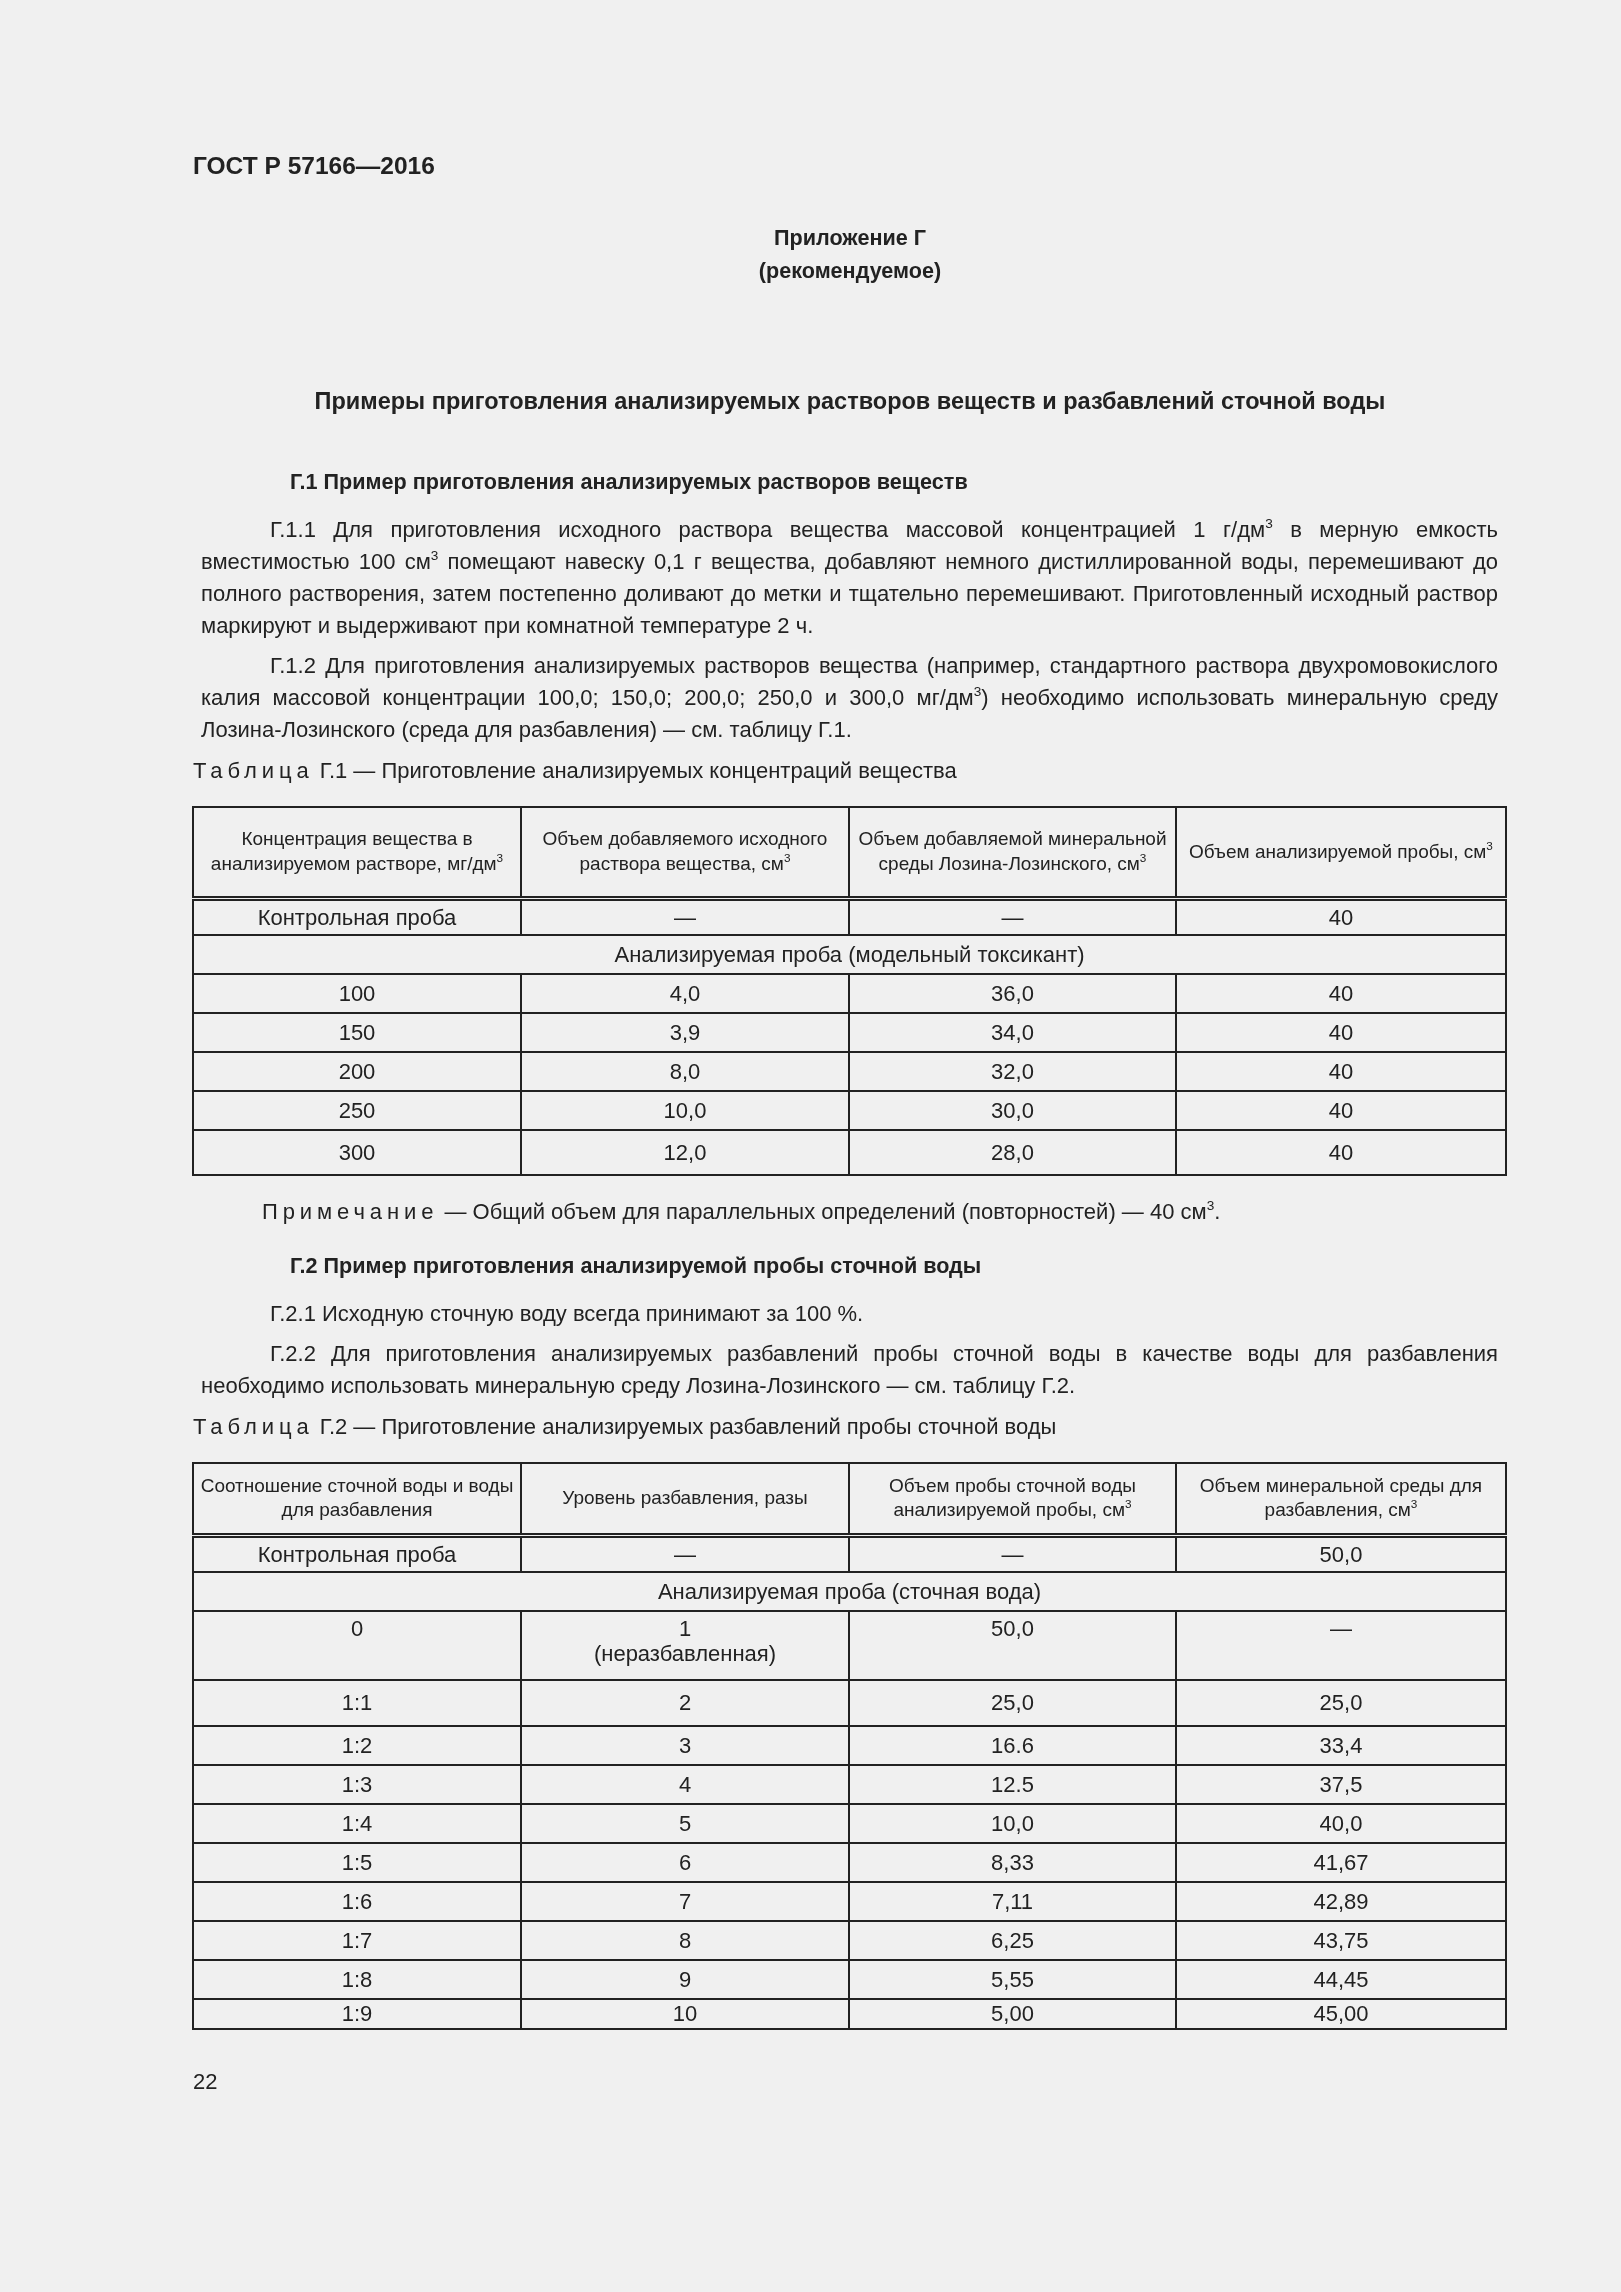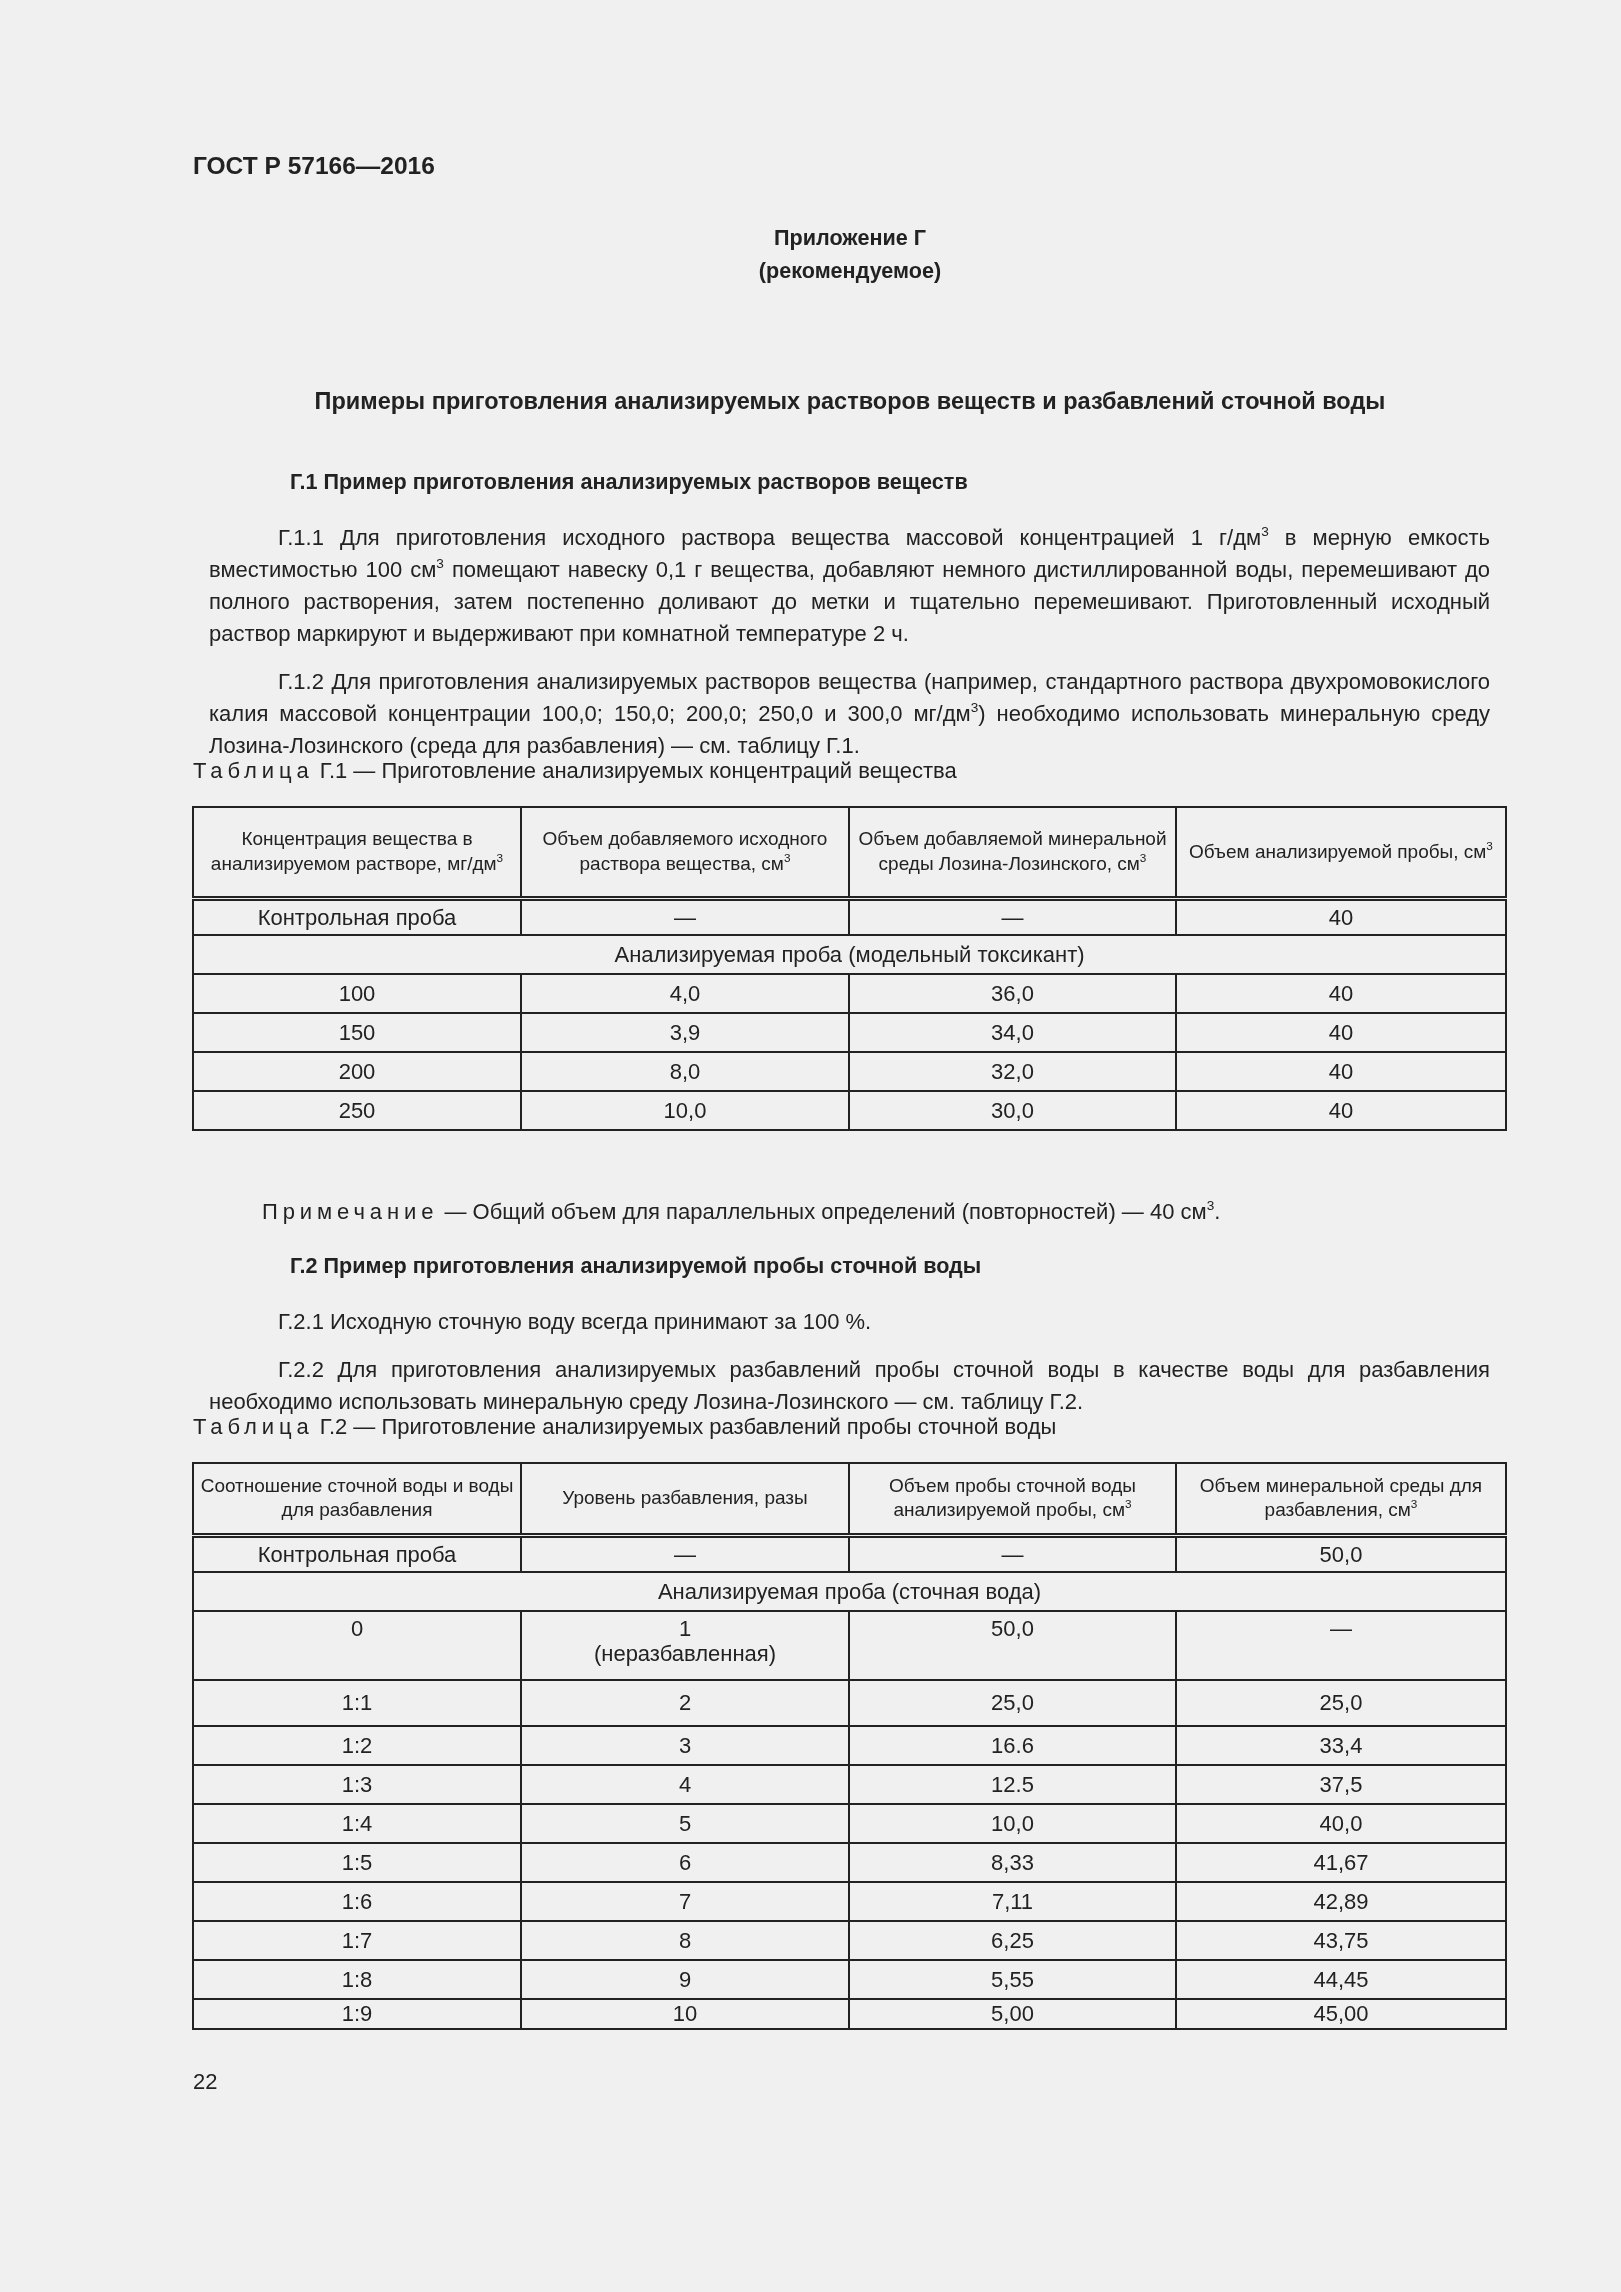--- a/index.html
+++ b/index.html
@@ -14,21 +14,21 @@
   .abs { position: absolute; }
   .doc-code { left: 193px; top: 152px; font-size: 24.5px; font-weight: bold; }
   .annex { left: 0; width: 1700px; text-align: center; font-size: 21.6px; font-weight: bold; }
   .annex-title { left: 0; width: 1700px; top: 388px; text-align: center; font-size: 23.5px; font-weight: bold; }
   .sec-head { left: 262px; font-size: 21.6px; font-weight: bold; margin-left: 28px; }
   .para {
     left: 193px; width: 1313px;
     font-size: 22px; line-height: 32px;
     text-align: justify; text-indent: 69px;
   }
-  .para p { margin: 16px; }
+  .para p { margin: 8px; }
   sup { font-size: 0.62em; line-height: 0; vertical-align: 0.65em; }
   .caption { left: 193px; font-size: 22px; }
   .spaced { letter-spacing: 4.9px; }
   table.gt {
     position: absolute; left: 192px; width: 1314px;
     border-collapse: collapse;
     table-layout: fixed;
     font-size: 22px;
   }
   table.gt td {
@@ -103,20 +103,26 @@
     <td>8,0</td>
     <td>32,0</td>
     <td>40</td>
   </tr>
   <tr class="thick-bottom" style="height:39px">
     <td>250</td>
     <td>10,0</td>
     <td>30,0</td>
     <td>40</td>
   </tr>
+  <tr class="thick-bottom" style="height:45px">
+    <td>300</td>
+    <td>12,0</td>
+    <td>28,0</td>
+    <td>40</td>
+  </tr>
 </tbody>
   </table>
 
 <div class="abs note" style="top:1199px"><span class="spaced">Примечание</span><span> — Общий объем для параллельных определений (повторностей) — 40 см</span><sup>3</sup><span>.</span></div>
 
 <div class="abs sec-head" style="top:1253px">Г.2  Пример приготовления анализируемой пробы сточной воды</div>
 
 <div class="abs para" style="top:1290px">
   <p>Г.2.1  Исходную сточную воду всегда принимают за 100 %.</p>
   <p>Г.2.2  Для приготовления анализируемых разбавлений пробы сточной воды в качестве воды для разбавления необходимо использовать минеральную среду Лозина-Лозинского — см. таблицу Г.2.</p>

